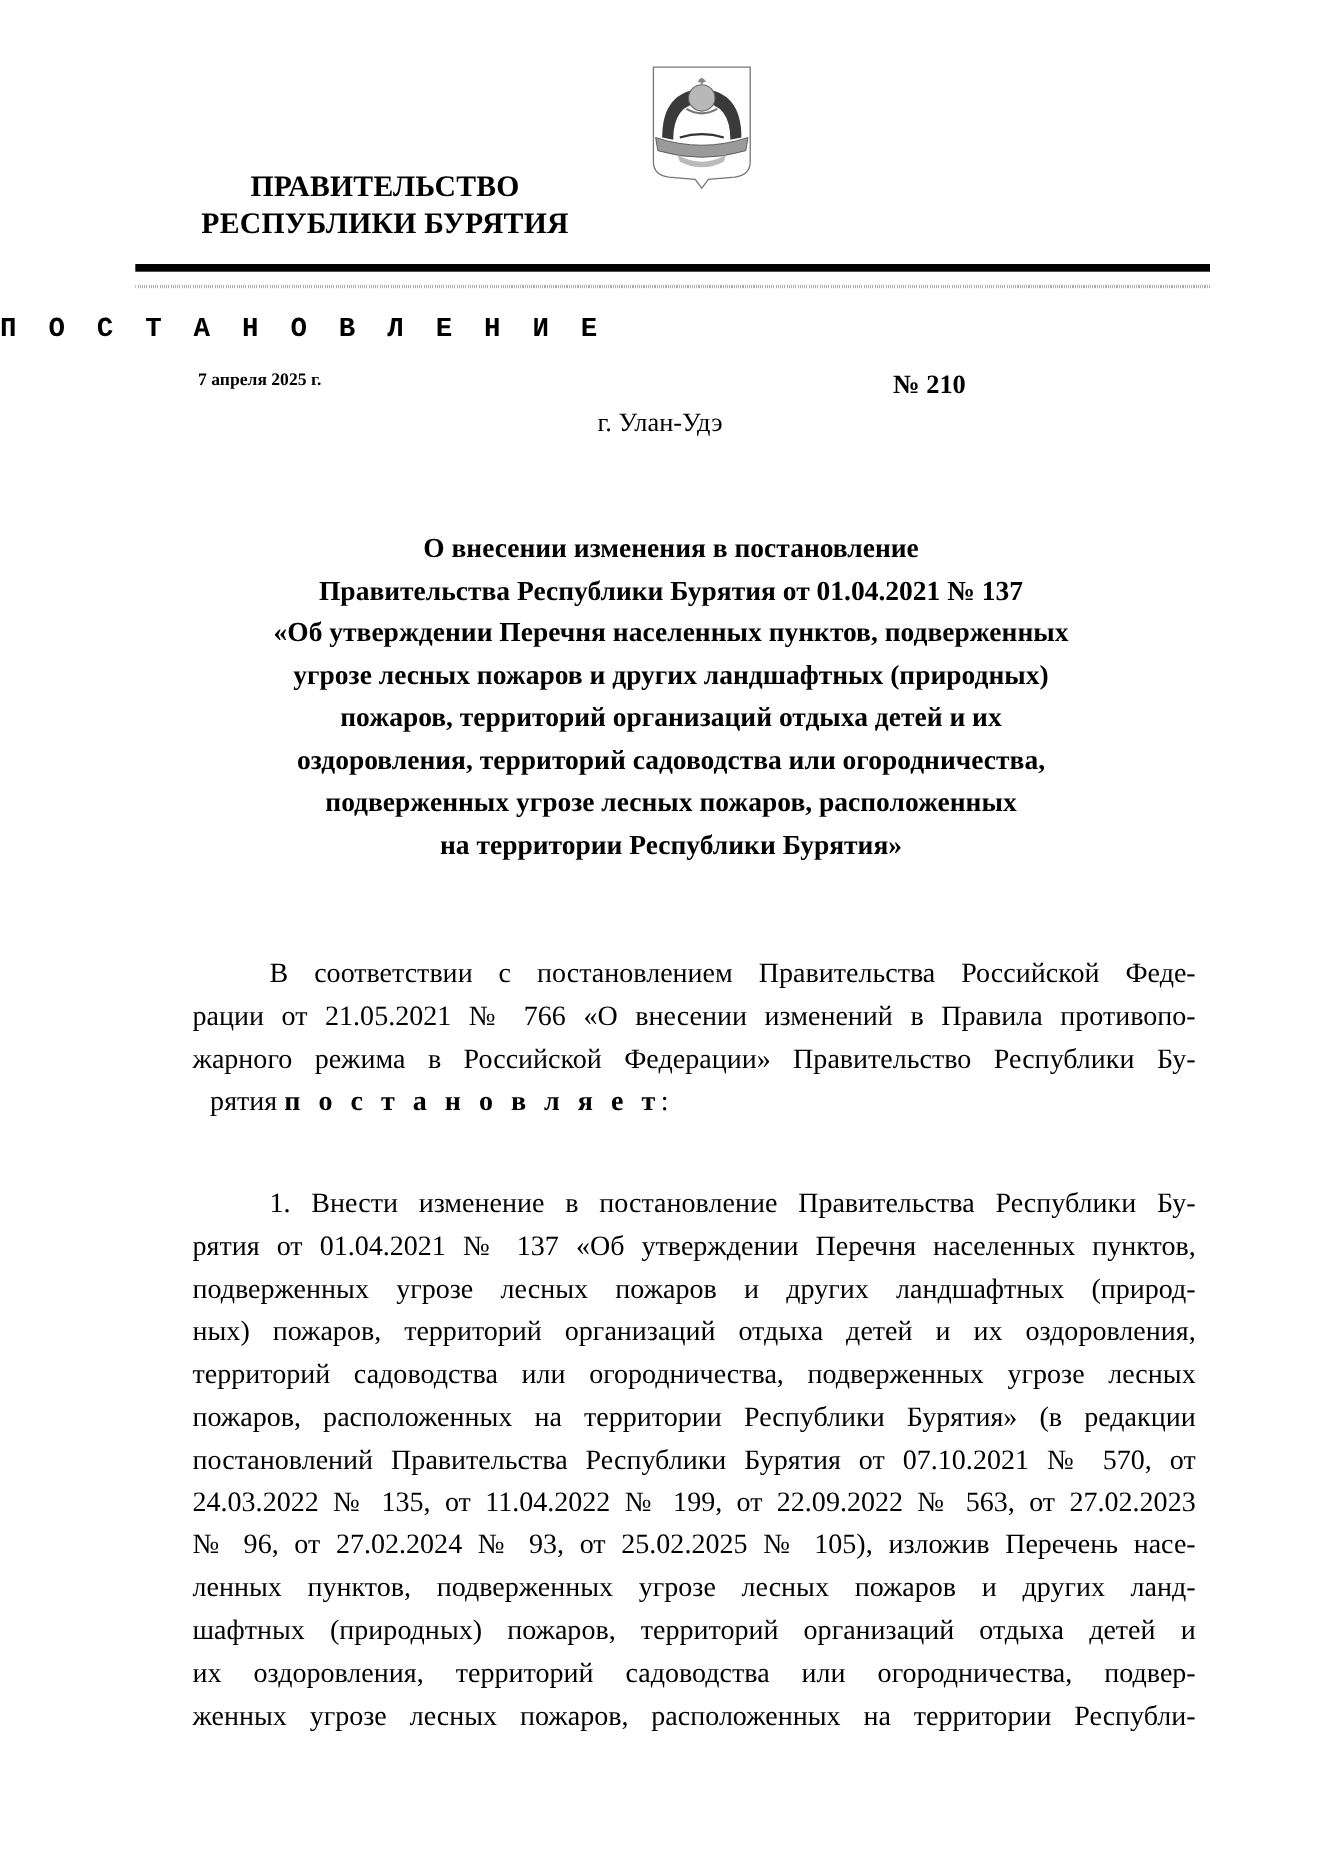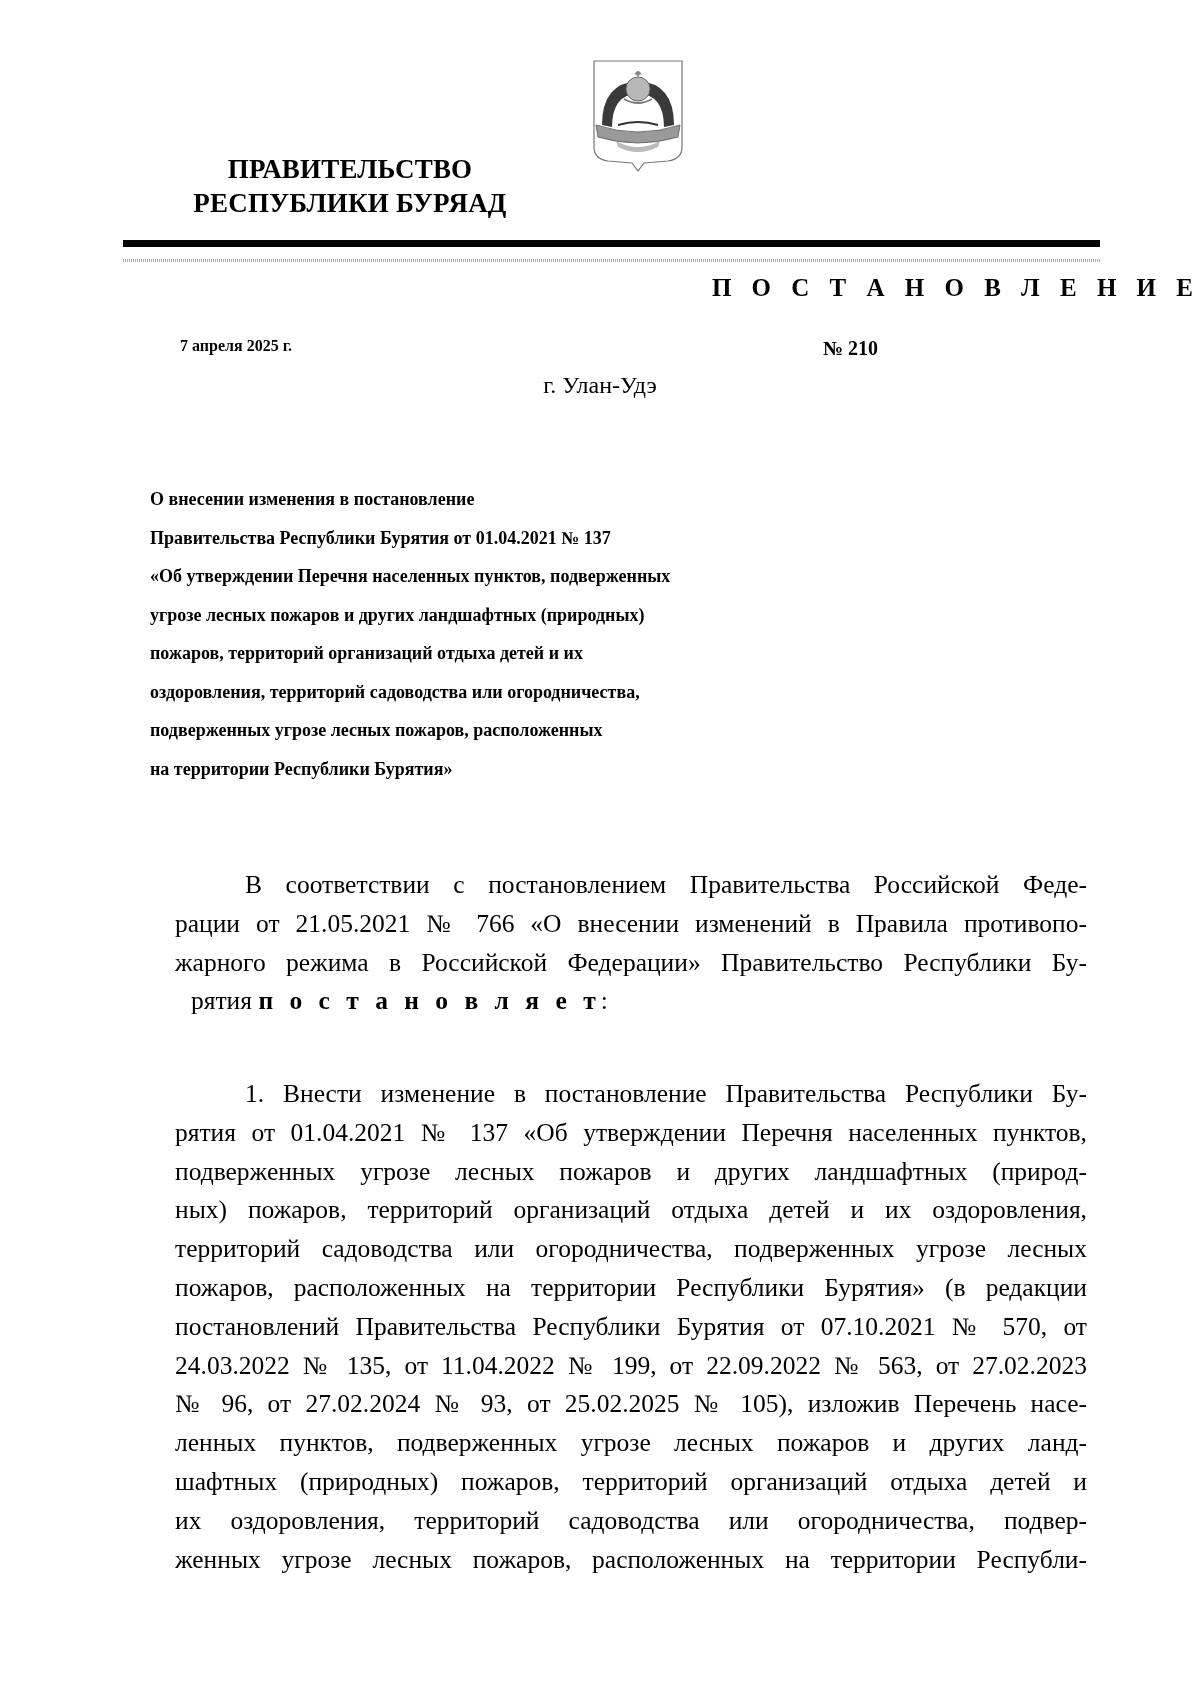--- a/index.html
+++ b/index.html
@@ -13,29 +13,29 @@
   
   .org { position: absolute; font-weight: bold; font-size: 27px; line-height: 34px; text-align: center; letter-spacing: 0.2px; }
   .org-left { left: 170px; width: 360px; top: 152px; }
   .org-right { left: 735px; width: 300px; top: 152px; }
 
   
   .rule-thick { position: absolute; left: 123px; width: 977px; top: 240px; height: 7px; background: #000; }
   .rule-dotted { position: absolute; left: 123px; width: 977px; top: 259px; height: 3px;
      background-image: repeating-linear-gradient(90deg, #9a9a9a 0 1px, #ffffff 1px 2px); opacity: 0.8; }
 
-  .doc-type { position: absolute; left: 0; width: 1200px; top: 274px; text-align: right;
-     font-weight: bold; font-size: 25px; letter-spacing: 7px; }
+  .doc-type { position: absolute; left: 0; width: 1200px; top: 284px; text-align: left;
+     font-weight: bold; font-size: 25px; letter-spacing: 7px; font-family: Liberation Mono, monospace; }
 
   .date { position: absolute; left: 180px; top: 337px; font-weight: bold; font-size: 16px; }
-  .number { position: absolute; right: 142px; top: 337px; font-weight: bold; font-size: 20px; }
+  .number { position: absolute; right: 142px; top: 337px; font-weight: bold; font-size: 24px; }
   .city { position: absolute; left: 0; width: 1200px; top: 372px; text-align: center; font-size: 24px; }
 
-  .title-block { position: absolute; left: 150px; width: 920px; top: 480px; 
-     font-weight: bold; font-size: 18px; line-height: 38.5px; }
+  .title-block { position: absolute; left: 150px; width: 920px; top: 480px; text-align: center;
+     font-weight: bold; font-size: 25px; line-height: 38.5px; }
   .title-block div { white-space: nowrap; }
 
   .body { position: absolute; left: 175px; width: 912px; font-size: 25.5px; line-height: 38.8px; }
   .body .ln { display: block; text-align: justify; text-align-last: justify; white-space: nowrap; height: 38.8px; }
   .body .ln.last { text-align-last: left; margin-left: 16px; }
   .body .ln.indent { padding-left: 70px; }
   .para1 { top: 866px; }
   .para2 { top: 1075px; }
   .spaced { font-weight: bold; letter-spacing: 5px; }
 </style>
@@ -52,21 +52,21 @@
       <path d="M46 20 Q50 12 54 20 Q52 18 50 22 Q48 18 46 20 Z" fill="#888"></path>
       <path d="M36 44 Q50 52 64 44" stroke="#777" stroke-width="2" fill="none"></path>
       <path d="M8 70 Q50 84 92 70 L90 82 Q50 94 10 82 Z" fill="#9a9a9a" stroke="#555" stroke-width="0.8"></path>
       <path d="M30 70 Q50 64 70 70" stroke="#333" stroke-width="2" fill="none"></path>
       <path d="M28 86 Q50 98 72 86 L70 92 Q50 102 30 92 Z" fill="#bbb"></path>
     </svg>
   </div>
 
   <div class="org org-left">
     <div>ПРАВИТЕЛЬСТВО</div>
-    <div>РЕСПУБЛИКИ БУРЯАД</div>
+    <div>РЕСПУБЛИКИ БУРЯТИЯ</div>
   </div>
 
   <div class="rule-thick"></div>
   <div class="rule-dotted"></div>
 
   <div class="doc-type">П О С Т А Н О В Л Е Н И Е</div>
 
   <div class="date">7 апреля 2025 г.</div>
   <div class="number">№ 210</div>
   <div class="city">г. Улан-Удэ</div>

